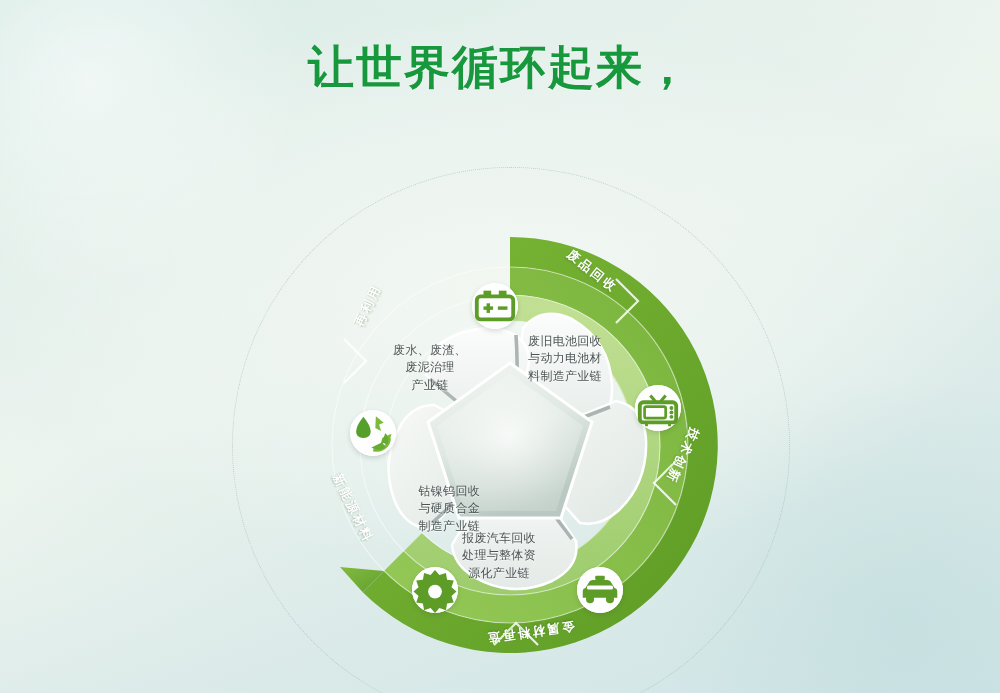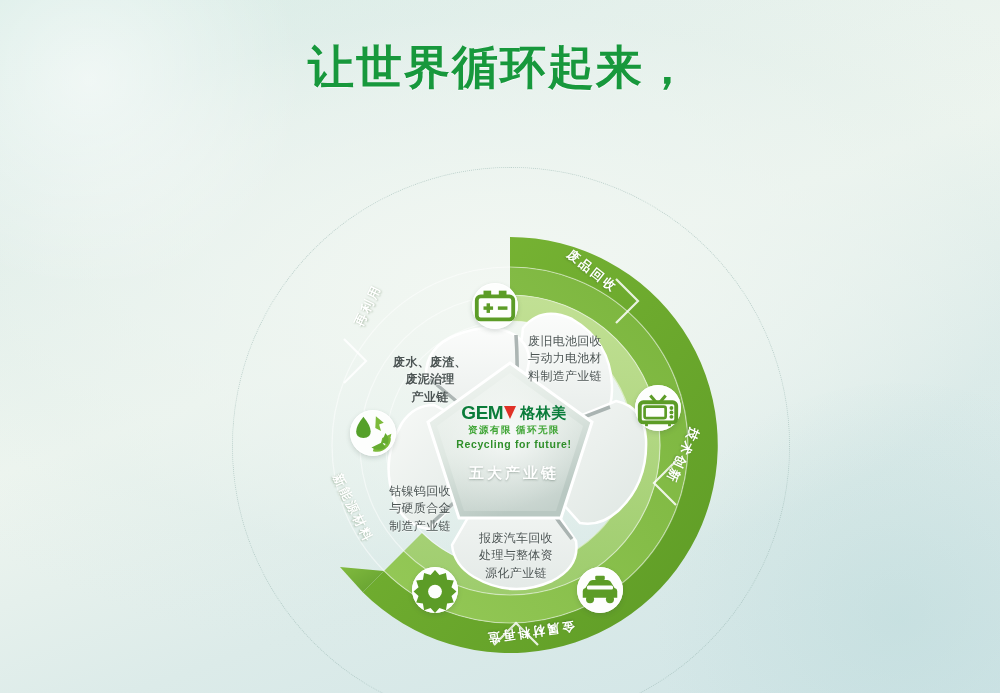--- a/index.html
+++ b/index.html
@@ -76,23 +76,23 @@
     font-size: 12px;
     line-height: 1.45;
     text-align: center;
     letter-spacing: 0.3px;
     z-index: 15;
     white-space: pre-line;
     text-shadow: 0 1px 0 rgba(255,255,255,0.65);
   }
   .w-battery { left: 225px; top: 118px; width: 120px; }
   .w-ewaste  { left: 305px; top: 235px; width: 104px; }
-  .w-car     { left: 175px; top: 315px; width: 122px; }
-  .w-alloy   { left:  80px; top: 268px; width: 120px; }
-  .w-water   { left:  95px; top: 139px; width: 110px; font-weight: bold; }
+  .w-car     { left: 158px; top: 315px; width: 122px; }
+  .w-alloy   { left:  80px; top: 268px; width: 120px; text-align: right; }
+  .w-water   { left:  95px; top: 127px; width: 110px; }
 
   
   .rlabel {
     position: absolute;
     color: #ffffff;
     font-size: 12.5px;
     letter-spacing: 2.5px;
     font-weight: bold;
     z-index: 14;
     white-space: nowrap;
@@ -318,26 +318,16 @@
     <div class="wlabel w-water">废水、废渣、
 废泥治理
 产业链</div>
 
     <div class="rlabel r-recovery">废品回收</div>
     <div class="rlabel r-reuse">再利用</div>
     <div class="rlabel r-tech">技术创新</div>
     <div class="rlabel r-metal">金属材料再造</div>
     <div class="rlabel r-newnrg">新能源材料</div>
 
-    <div id="centerlogo">
-      <div class="logo-row">
-        <span class="logo-gem">GEM</span>
-        <span class="logo-mark"></span>
-        <span class="logo-cn">格林美</span>
-      </div>
-      <div class="logo-slogan">资源有限  循环无限</div>
-      <div class="logo-en">Recycling for future!</div>
-      <div class="logo-five">五大产业链</div>
-    </div>
 
   </div>
 
 </div>
 
 </body></html>

